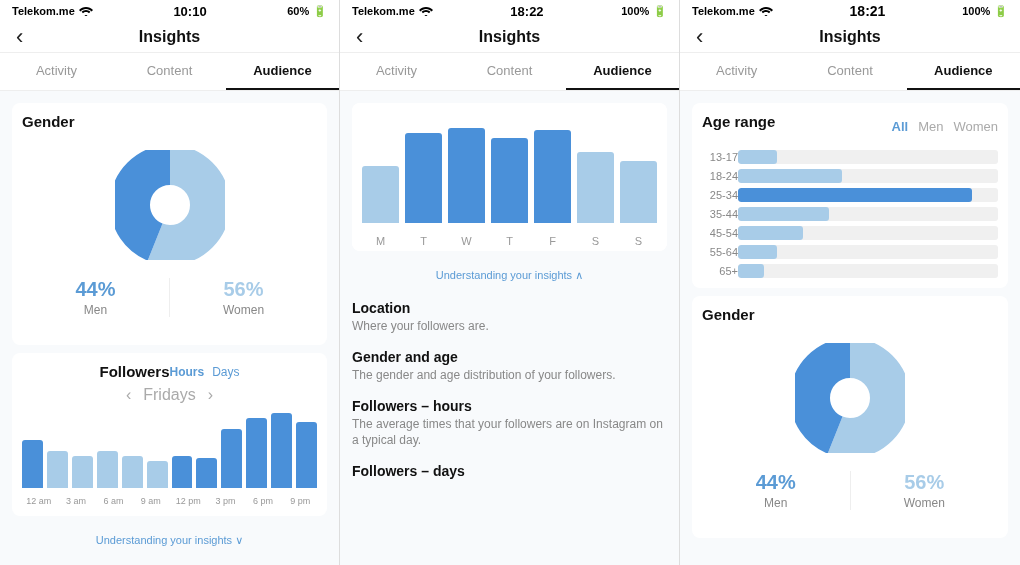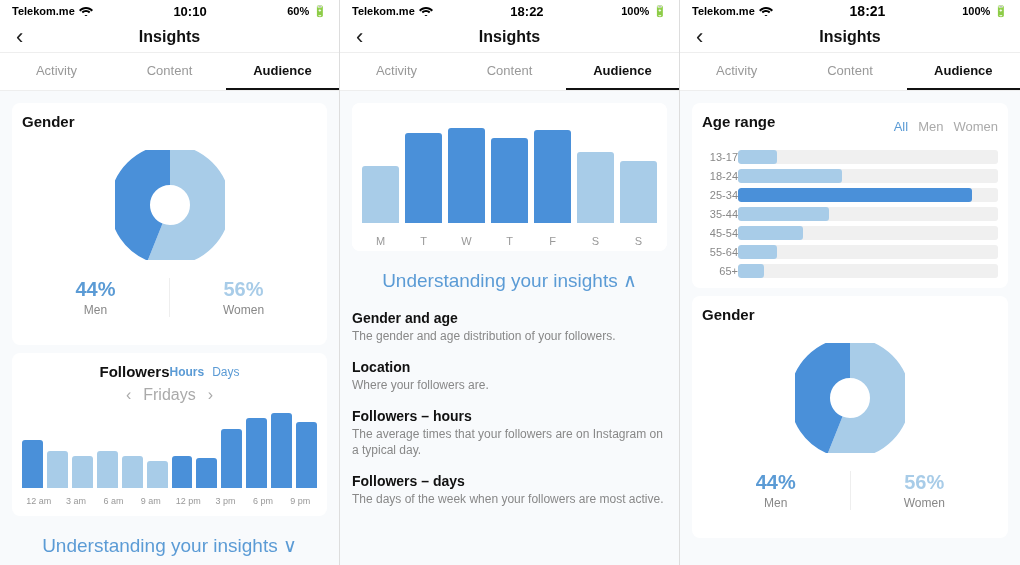--- a/index.html
+++ b/index.html
@@ -171,21 +171,21 @@
     }
     .bar-label {
       flex: 1;
       text-align: center;
       font-size: 9px;
       color: #999;
     }
     .understanding-link {
       text-align: center;
       color: #5b9bd5;
-      font-size: 19px;
+      font-size: 11px;
       padding: 10px;
       cursor: pointer;
     }
 
     
     .weekly-bar-chart {
       display: flex;
       align-items: flex-end;
       gap: 6px;
       height: 120px;
@@ -230,21 +230,21 @@
     
     .age-section { background: #fff; border-radius: 8px; padding: 10px; margin-bottom: 8px; }
     .age-header {
       display: flex;
       align-items: center;
       justify-content: space-between;
       margin-bottom: 10px;
     }
     .age-filter-tabs { display: flex; gap: 10px; }
     .age-filter-tab { font-size: 13px; color: #aaa; cursor: pointer; }
-    .age-filter-tab.active { color: #5b9bd5; font-weight: 400; }
+    .age-filter-tab.active { color: #5b9bd5; font-weight: 700; }
     .age-bars { display: flex; flex-direction: column; gap: 5px; }
     .age-row { display: flex; align-items: center; }
     .age-label { font-size: 11px; color: #888; width: 36px; text-align: right; }
     .age-bar-bg { flex: 1; height: 14px; background: #f0f0f0; border-radius: 3px; overflow: hidden; }
     .age-bar-fill { height: 100%; background: #4a90d9; border-radius: 3px; }
     .age-bar-fill.light { background: #a8cce8; }
 
     .gender-section { background: #fff; border-radius: 8px; padding: 10px; }
   </style>
 </head>
@@ -425,34 +425,33 @@
           <div class="weekly-bar-label">T</div>
           <div class="weekly-bar-label">F</div>
           <div class="weekly-bar-label">S</div>
           <div class="weekly-bar-label">S</div>
         </div>
     </div>
     <div class="understanding-link">Understanding your insights ∧</div>
 
     <div class="info-list">
       <div class="info-item">
+        <div class="info-item-title">Location</div>
+        <div class="info-item-desc">Where your followers are.</div>
+      </div>
+      <div class="info-item">
         <div class="info-item-title">Gender and age</div>
         <div class="info-item-desc">The gender and age distribution of your followers.</div>
-      </div>
-      <div class="info-item">
-        <div class="info-item-title">Location</div>
-        <div class="info-item-desc">Where your followers are.</div>
       </div>
       <div class="info-item">
         <div class="info-item-title">Followers – hours</div>
         <div class="info-item-desc">The average times that your followers are on Instagram on a typical day.</div>
       </div>
       <div class="info-item">
         <div class="info-item-title">Followers – days</div>
-        <div class="info-item-desc">The days of the week when your followers are most active.</div>
       </div>
     </div>
   </div>
 </div>
 
 <div class="phone-panel" style="border-right:none;">
   <div class="status-bar">
     <div class="status-left">
       <span>Telekom.me</span>
       <svg width="14" height="10" viewBox="0 0 14 10">

